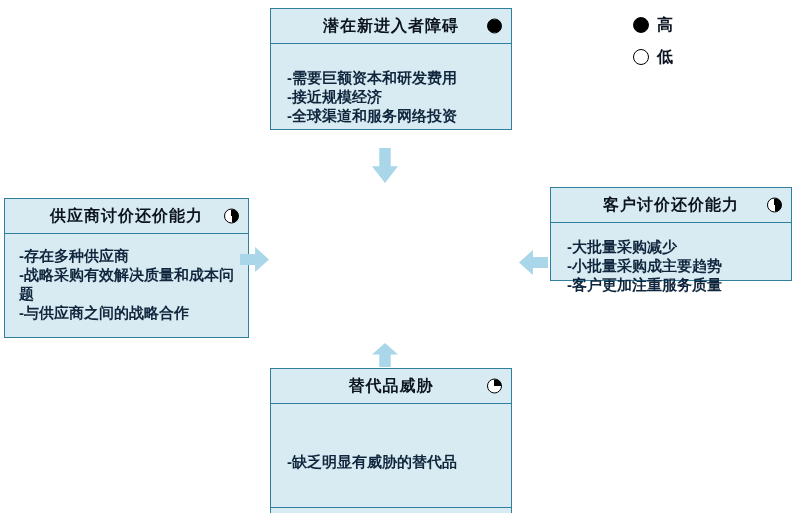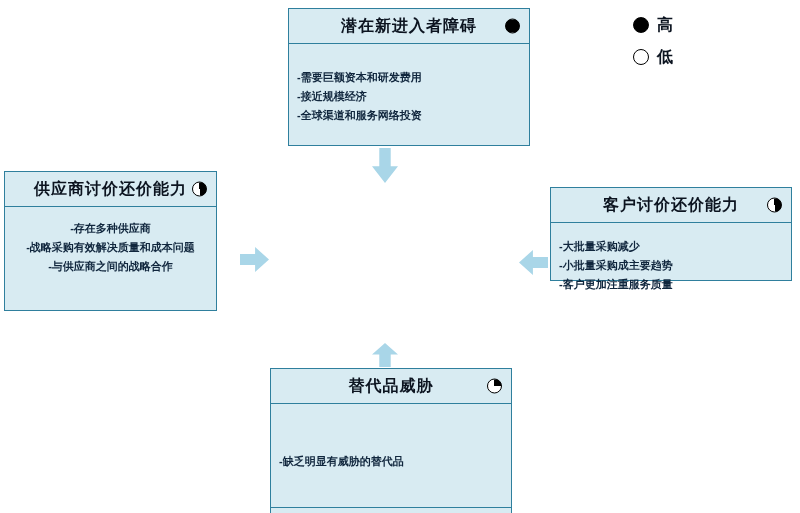--- a/index.html
+++ b/index.html
@@ -15,25 +15,25 @@
   .title-row {
     position:relative; height:34px; display:flex; align-items:center; justify-content:center;
     border-bottom:1px solid var(--box-border,#2f7f9d);
   }
   .title { font-size:16px; font-weight:bold; color:#0c1420; letter-spacing:1px; white-space:nowrap; }
   .pie {
     position:absolute; right:9px; top:50%; transform:translateY(-50%);
     width:13px; height:13px; border-radius:50%; border:1.5px solid #000;
     background:#fff; box-sizing:content-box;
   }
-  .body { font-size:11px; font-weight:bold; color:#10263d; line-height:19px; }
+  .body { font-size:15px; font-weight:bold; color:#10263d; line-height:19px;margin-left:8px; }
   .item { white-space:normal; }
 
-  .box-top    { left:288px; top:8px;   width:242px; height:138px; }
-  .box-left   { left:4px;   top:171px; width:213px; height:140px;text-align:center; }
+  .box-top    { left:270px; top:8px;   width:242px; height:122px; }
+  .box-left   { left:4px;   top:198px; width:245px; height:140px; }
   .box-center { left:270px; top:185px; width:242px; height:156px; }
   .box-right  { left:550px; top:187px; width:242px; height:94px; }
   .box-bottom { left:270px; top:368px; width:242px; height:157px; }
 
   .box-top    .body { padding:24px 8px 0; }
   .box-left   .body { padding:12px 6px 0; }
   .box-center .body { padding:10px 8px 0; }
   .box-right  .body { padding:14px 8px 0; }
   .box-bottom .body { padding:48px 8px 0; }
 

